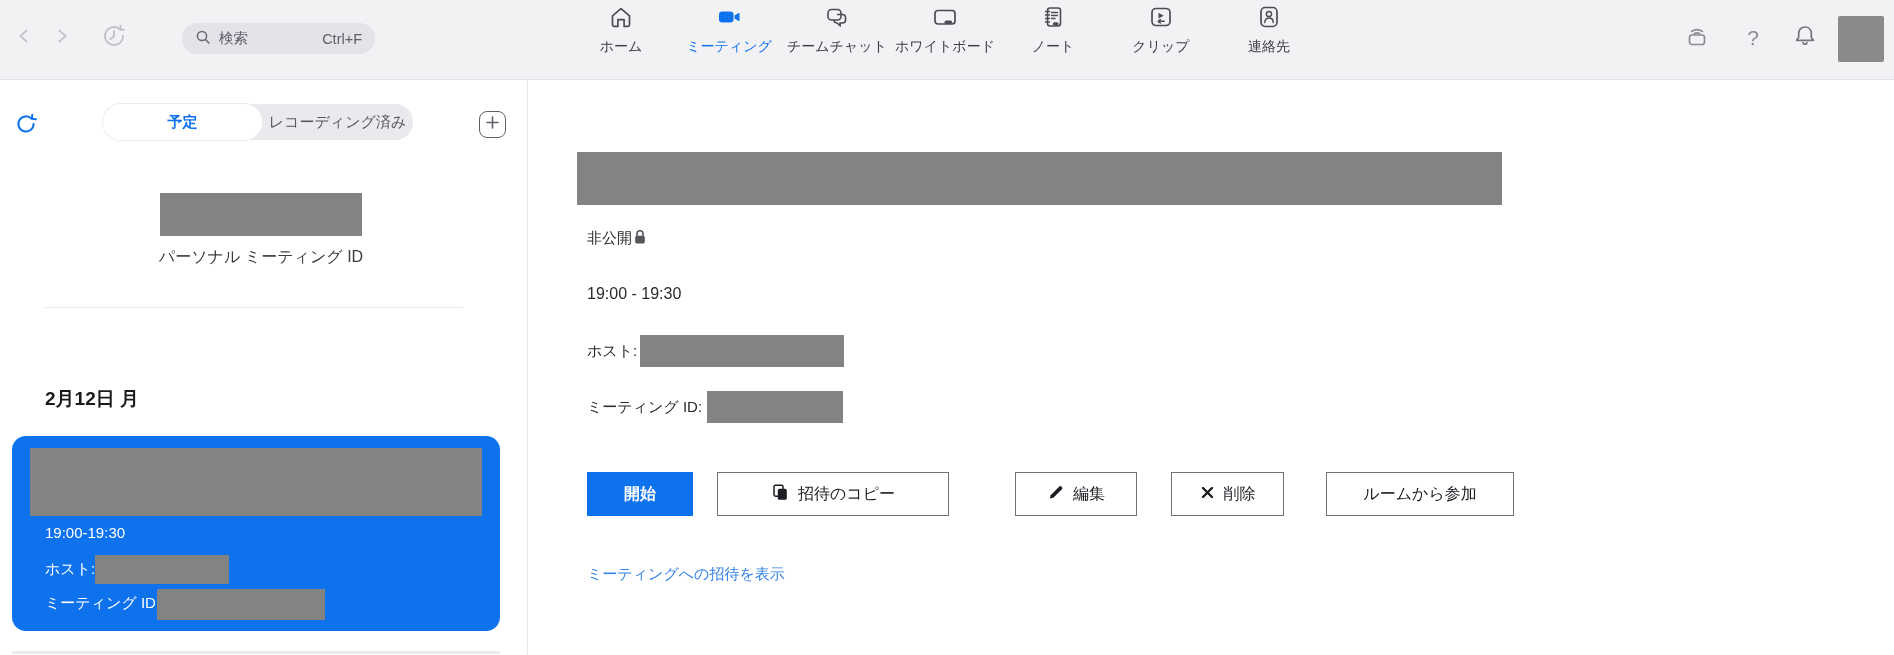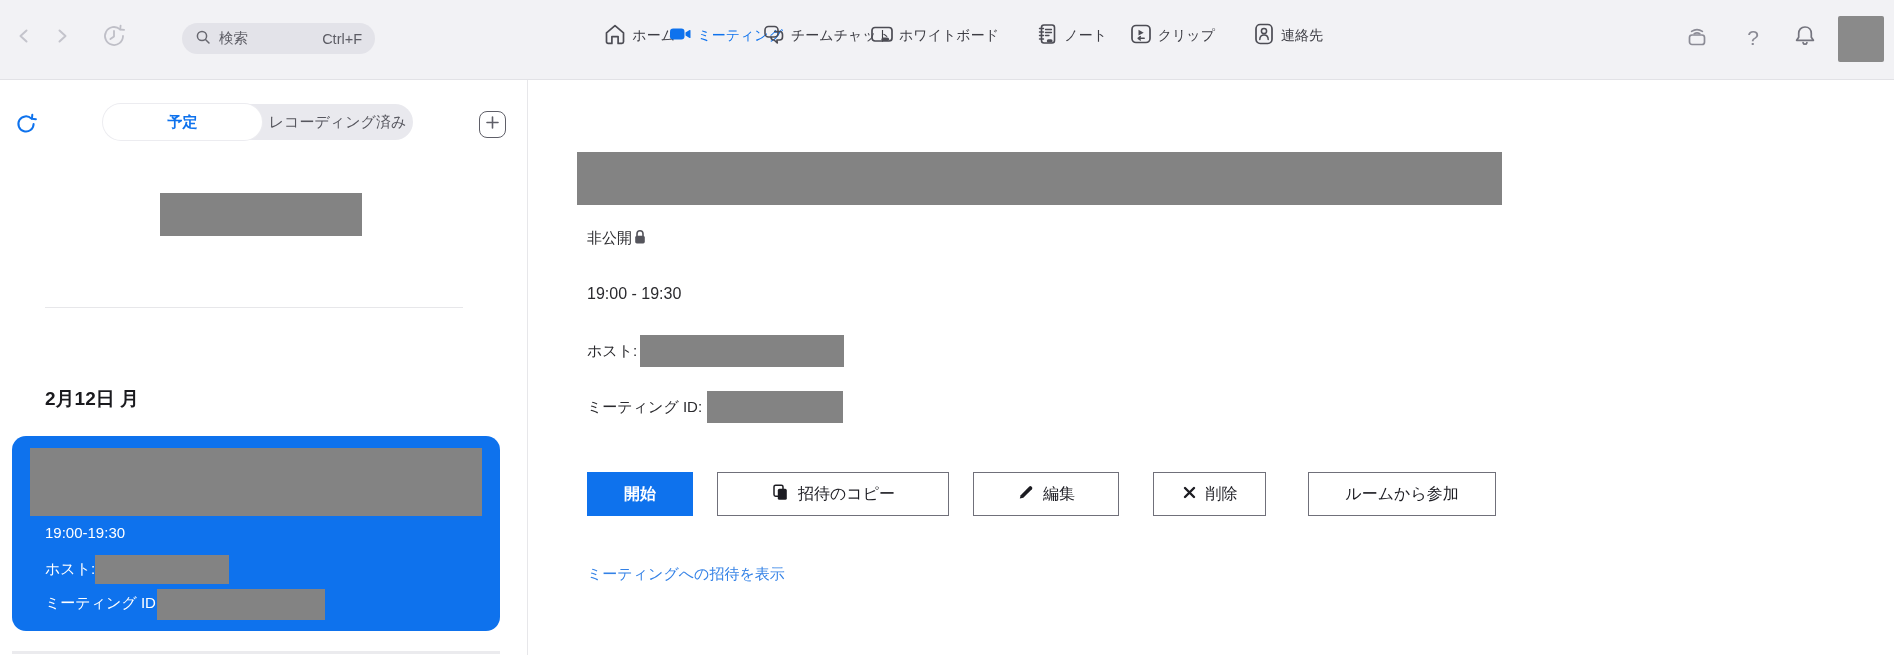--- a/index.html
+++ b/index.html
@@ -13,22 +13,22 @@
             background:#f2f2f5; border-bottom:1px solid #e2e2e6; }
   .nav-arrow { position:absolute; top:22px; width:28px; height:32px; display:flex;
                align-items:center; justify-content:center; cursor:default; }
   .history-btn { position:absolute; left:96px; top:16px; width:36px; height:44px;
                  display:flex; align-items:center; justify-content:center; }
   .search-pill { position:absolute; left:182px; top:23px; width:193px; height:31px;
                  background:#e3e3e9; border-radius:16px; display:flex; align-items:center;
                  padding:0 13px; gap:8px; font-size:14.5px; color:#5c5c64; }
   .search-pill .spacer { flex:1; }
   .tabs { position:absolute; left:567px; top:0; width:756px; height:80px; display:flex; }
-  .tab { width:108px; height:68px; display:flex; flex-direction:row; align-items:center;
-         justify-content:flex-end; gap:4px; padding-top:4px; cursor:default; }
+  .tab { width:108px; height:68px; display:flex; flex-direction:column; align-items:center;
+         justify-content:flex-start; gap:4px; padding-top:4px; cursor:default; }
   .tab-label { font-size:14px; color:#3d3d44; white-space:nowrap; }
   .tab.active .tab-label { color:#0E72ED; }
   .tr-icon { position:absolute; top:18px; width:34px; height:40px; display:flex;
              align-items:center; justify-content:center; }
   .help-glyph { font-size:21px; color:#8a8a94; font-weight:400; }
   .avatar { position:absolute; left:1838px; top:16px; width:46px; height:46px;
             background:#8a8a8a; border-radius:2px; }
   
   .sidebar { position:absolute; left:0; top:80px; width:528px; height:575px;
              background:#fff; border-right:1px solid #e7e7ea; }
@@ -76,21 +76,21 @@
   .host-redact { width:204px; height:32px; }
   .id-row { position:absolute; left:58px; top:311px; height:32px; display:flex;
             align-items:center; gap:5px; font-size:15px; color:#2a2a2e; }
   .id-redact { width:136px; height:32px; }
   .btn-row { position:absolute; left:58px; top:392px; display:flex; gap:24px; align-items:center; }
   .btn { height:44px; border-radius:0; display:inline-flex; align-items:center;
          justify-content:center; gap:9px; font-size:16px; cursor:default; white-space:nowrap; }
   .btn-primary { width:106px; background:#0E72ED; color:#fff; font-weight:600; border:none; }
   .btn-secondary { background:#fff; border:1px solid #70707a; color:#1c1c22; }
   .btn-copy { width:232px; }
-  .btn-edit { width:146px; }
+  .btn-edit { width:122px;margin-left:42px; }
   .btn-delete { width:113px; margin-left:10px; }
   .btn-join { width:188px; margin-left:18px; }
   .invite-link { position:absolute; left:58px; top:485px; font-size:15px; color:#3381e6; }
 </style>
 </head>
 <body>
 
 <div class="screen">
 
   <div class="topbar">
@@ -238,20 +238,21 @@
 
     <div class="add-btn">
       <span>
         <svg width="15" height="15" viewBox="0 0 15 15">
             <path d="M7.5 2 v11 M2 7.5 h11" stroke="#5f5f68" stroke-width="1.6" stroke-linecap="round"></path>
           </svg>
       </span>
     </div>
 
     <div class="redact pm-redact"></div>
+    <div class="pm-label">パーソナル ミーティング ID</div>
     <div class="side-divider"></div>
 
 
     <div class="date-header">2月12日 月</div>
 
     <div class="meeting-card">
       <div class="redact card-redact-title"></div>
       <div class="card-time">19:00-19:30</div>
       <div class="card-host-label">ホスト:</div>
       <div class="redact card-host-redact"></div>

